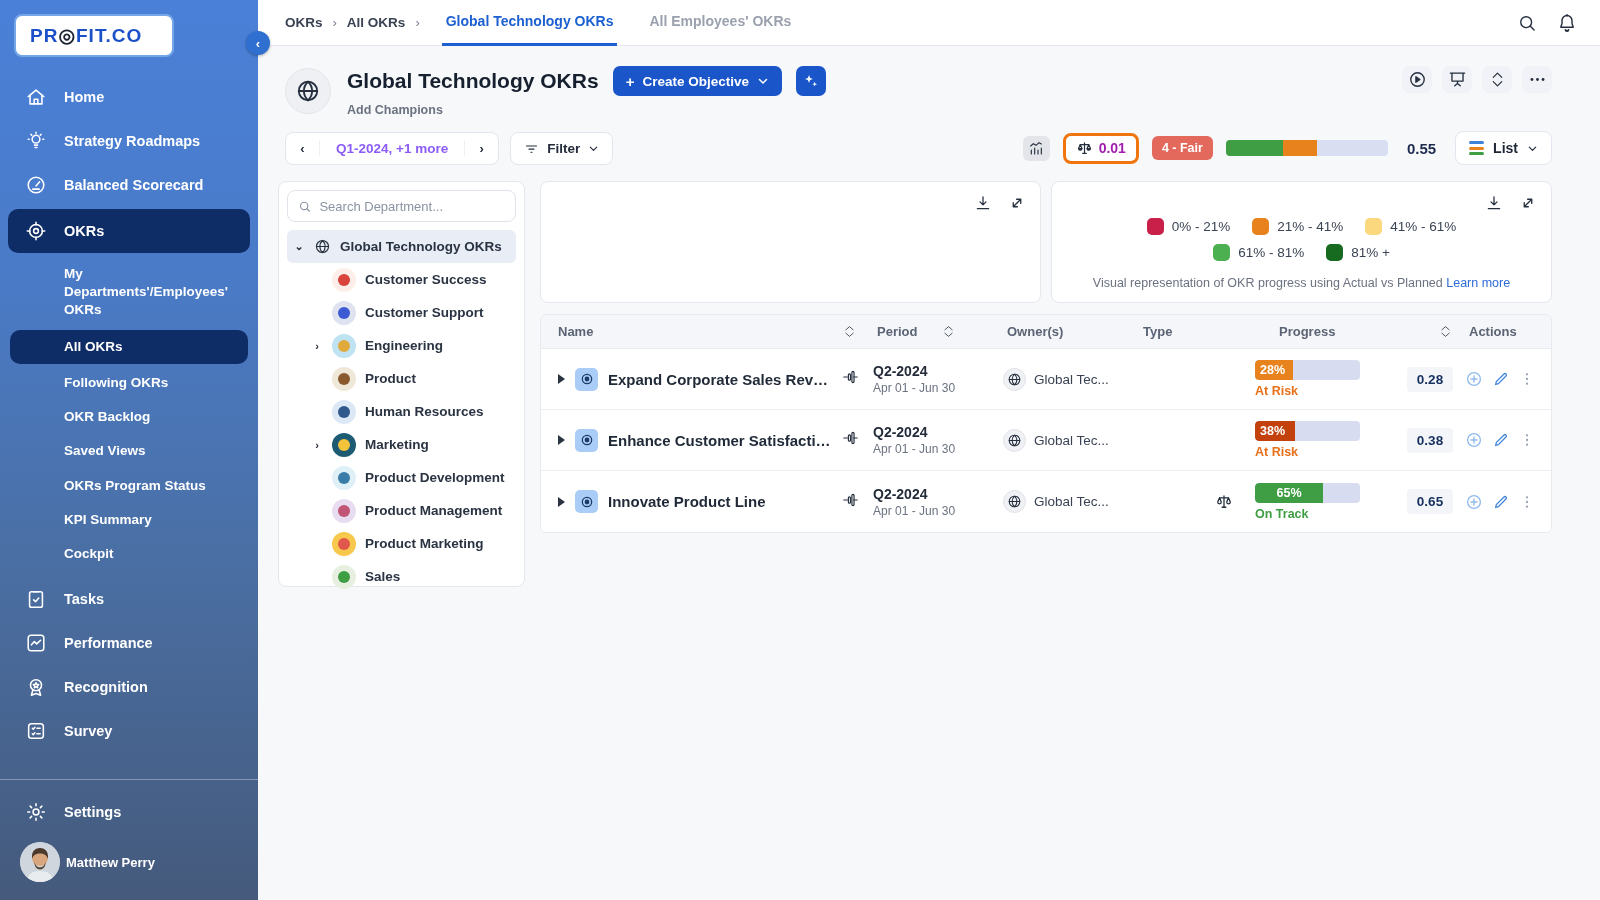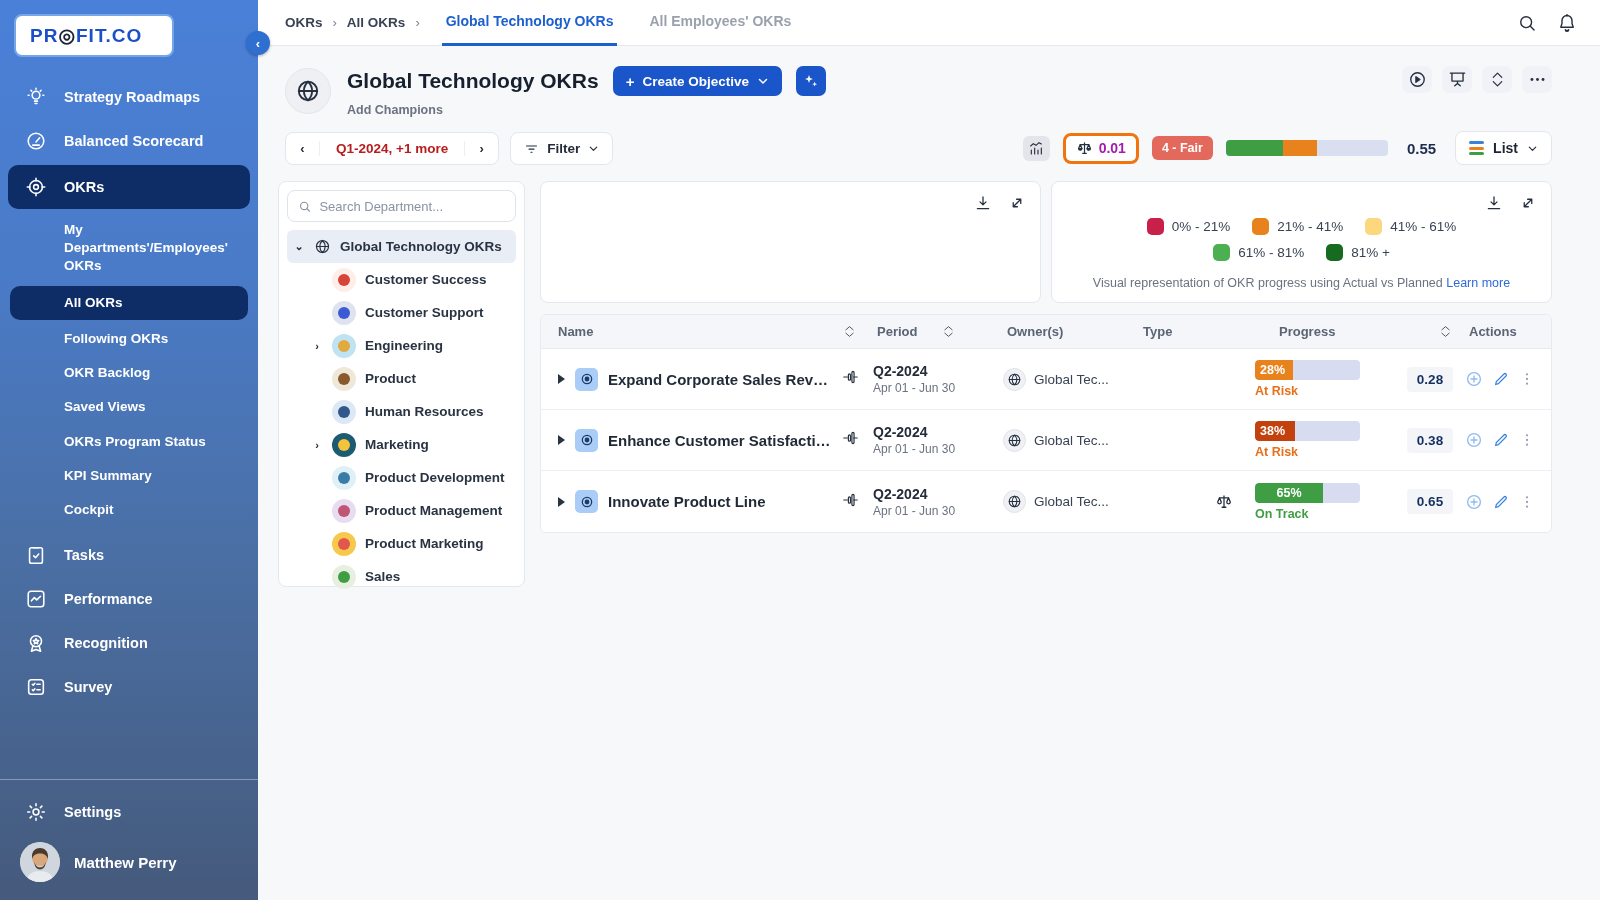--- a/index.html
+++ b/index.html
@@ -20,21 +20,21 @@
     display:flex; align-items:center; justify-content:center; box-shadow:0 1px 3px rgba(0,0,0,.3); }
   .nav-scroll { flex:1; overflow:hidden; padding-top:8px; }
   .nav-item { display:flex; align-items:center; gap:16px; padding:10px 14px 10px 24px;
     font-size:14.5px; font-weight:700; cursor:pointer; }
   .nav-item .nav-ic { width:24px; height:24px; flex:0 0 24px; display:flex; align-items:center; justify-content:center; }
   .nav-item.active { background:#0e2c66; border-radius:10px; margin:2px 8px; padding-left:16px; }
   .subnav { padding:2px 0 6px 0; }
   .sub-item { padding:8px 14px 8px 64px; font-size:13.5px; font-weight:700; line-height:1.35; cursor:pointer; }
   .sub-item.active { background:#0e2c66; border-radius:10px; margin:2px 10px; padding-left:54px; }
   .sidebar-bottom { border-top:1px solid rgba(255,255,255,.35); padding:10px 0 14px 0; }
-  .user-row { display:flex; align-items:center; gap:14px; padding:8px 6px 4px 20px; font-size:15px; font-weight:700; cursor:pointer; }
+  .user-row { display:flex; align-items:center; gap:6px; padding:8px 6px 4px 20px; font-size:13px; font-weight:700; cursor:pointer; }
   .avatar-img { width:40px; height:40px; border-radius:50%; background:#cfd6dd; overflow:hidden; flex:0 0 40px; }
   svg.ln { stroke:#fff; fill:none; stroke-width:1.7; stroke-linecap:round; stroke-linejoin:round; }
 
   
   .main { flex:1; display:flex; flex-direction:column; min-width:0; }
   .topbar { height:46px; background:#fff; border-bottom:1px solid #e6e8ee;
     display:flex; align-items:center; padding:0 22px 0 27px; flex:0 0 46px; }
   .crumb { font-size:13.5px; color:#3a4353; font-weight:600; cursor:pointer; }
   .crumb-sep { color:#7c8595; margin:0 10px; font-size:13px; }
   .tab { font-size:14px; font-weight:700; padding:0 4px; margin-right:28px; height:46px;
@@ -57,21 +57,21 @@
     display:flex; align-items:center; justify-content:center; color:#fff; font-size:15px; cursor:pointer; }
   .add-champ { font-size:12.5px; color:#6b7280; font-weight:600; margin-top:7px; cursor:pointer; }
   .header-actions { margin-left:auto; display:flex; gap:10px; }
   .hd-ic { width:30px; height:27px; background:#f1f2f7; border-radius:7px; display:flex;
     align-items:center; justify-content:center; cursor:pointer; }
 
   .toolbar { display:flex; align-items:center; padding:14px 48px 0 27px; }
   .pager { display:flex; align-items:center; background:#fff; border:1px solid #e3e6ee; border-radius:8px; height:33px; overflow:hidden; }
   .pager .pg-btn { width:33px; height:100%; display:flex; align-items:center; justify-content:center;
     font-size:13px; font-weight:700; color:#242c3a; cursor:pointer; }
-  .pager .pg-label { padding:0 16px; font-size:13.5px; font-weight:600; color:#b91c1c;
+  .pager .pg-label { padding:0 16px; font-size:13.5px; font-weight:600; color:#8b5cf6;
     border-left:1px solid #edeff3; border-right:1px solid #edeff3; cursor:pointer; }
   .filter-btn { margin-left:11px; display:flex; align-items:center; gap:8px; background:#fff;
     border:1px solid #e3e6ee; border-radius:8px; height:33px; padding:0 13px; font-size:13.5px;
     font-weight:600; color:#242c3a; cursor:pointer; }
   .toolbar-right { margin-left:auto; display:flex; align-items:center; gap:13px; }
   .chart-toggle { width:27px; height:25px; background:#e3e5ea; border-radius:6px;
     display:flex; align-items:center; justify-content:center; cursor:pointer; }
   .align-badge { display:flex; align-items:center; gap:6px; background:#fff; border:3px solid #f0750f;
     border-radius:8px; height:31px; padding:0 10px; cursor:pointer; }
   .align-badge .val { color:#a21caf; font-size:14px; font-weight:600; }
@@ -159,20 +159,30 @@
   <aside class="sidebar">
     <div class="logo-box">
       <span class="logo-text"><span>PR</span><span class="tgt">◎</span><span>FIT.CO</span></span>
     </div>
     <div class="collapse-btn">‹</div>
 
     <div class="nav-scroll">
       <div class="nav-item">
         <span class="nav-ic">
             <svg class="ln" width="22" height="22" viewBox="0 0 24 24">
+              <path d="M3.5 11.5 12 4.5l8.5 7"></path>
+              <path d="M5.5 10v9.5h13V10"></path>
+              <path d="M10 19.5v-5h4v5"></path>
+            </svg>
+          </span>
+        <span>Home</span>
+      </div>
+      <div class="nav-item">
+        <span class="nav-ic">
+            <svg class="ln" width="22" height="22" viewBox="0 0 24 24">
               <circle cx="12" cy="10" r="4.2"></circle>
               <path d="M10.4 16.5h3.2M11 19h2M12 2.5v1M4.5 10h-1M20.5 10h-1M6.5 4.8l.8.8M17.5 4.8l-.8.8"></path>
             </svg>
           </span>
         <span>Strategy Roadmaps</span>
       </div>
       <div class="nav-item">
         <span class="nav-ic">
             <svg class="ln" width="22" height="22" viewBox="0 0 24 24">
               <circle cx="12" cy="12" r="8.5"></circle>

